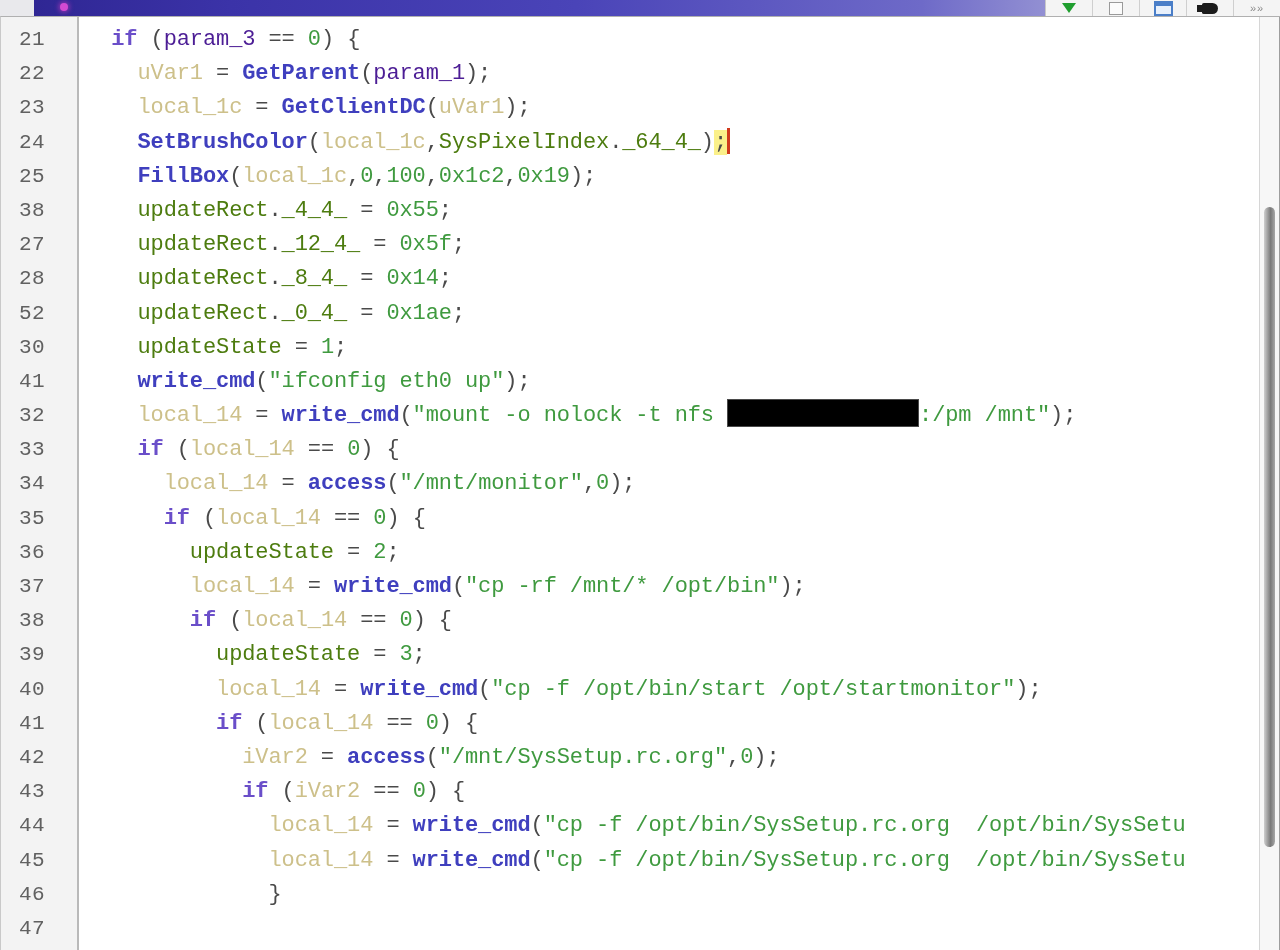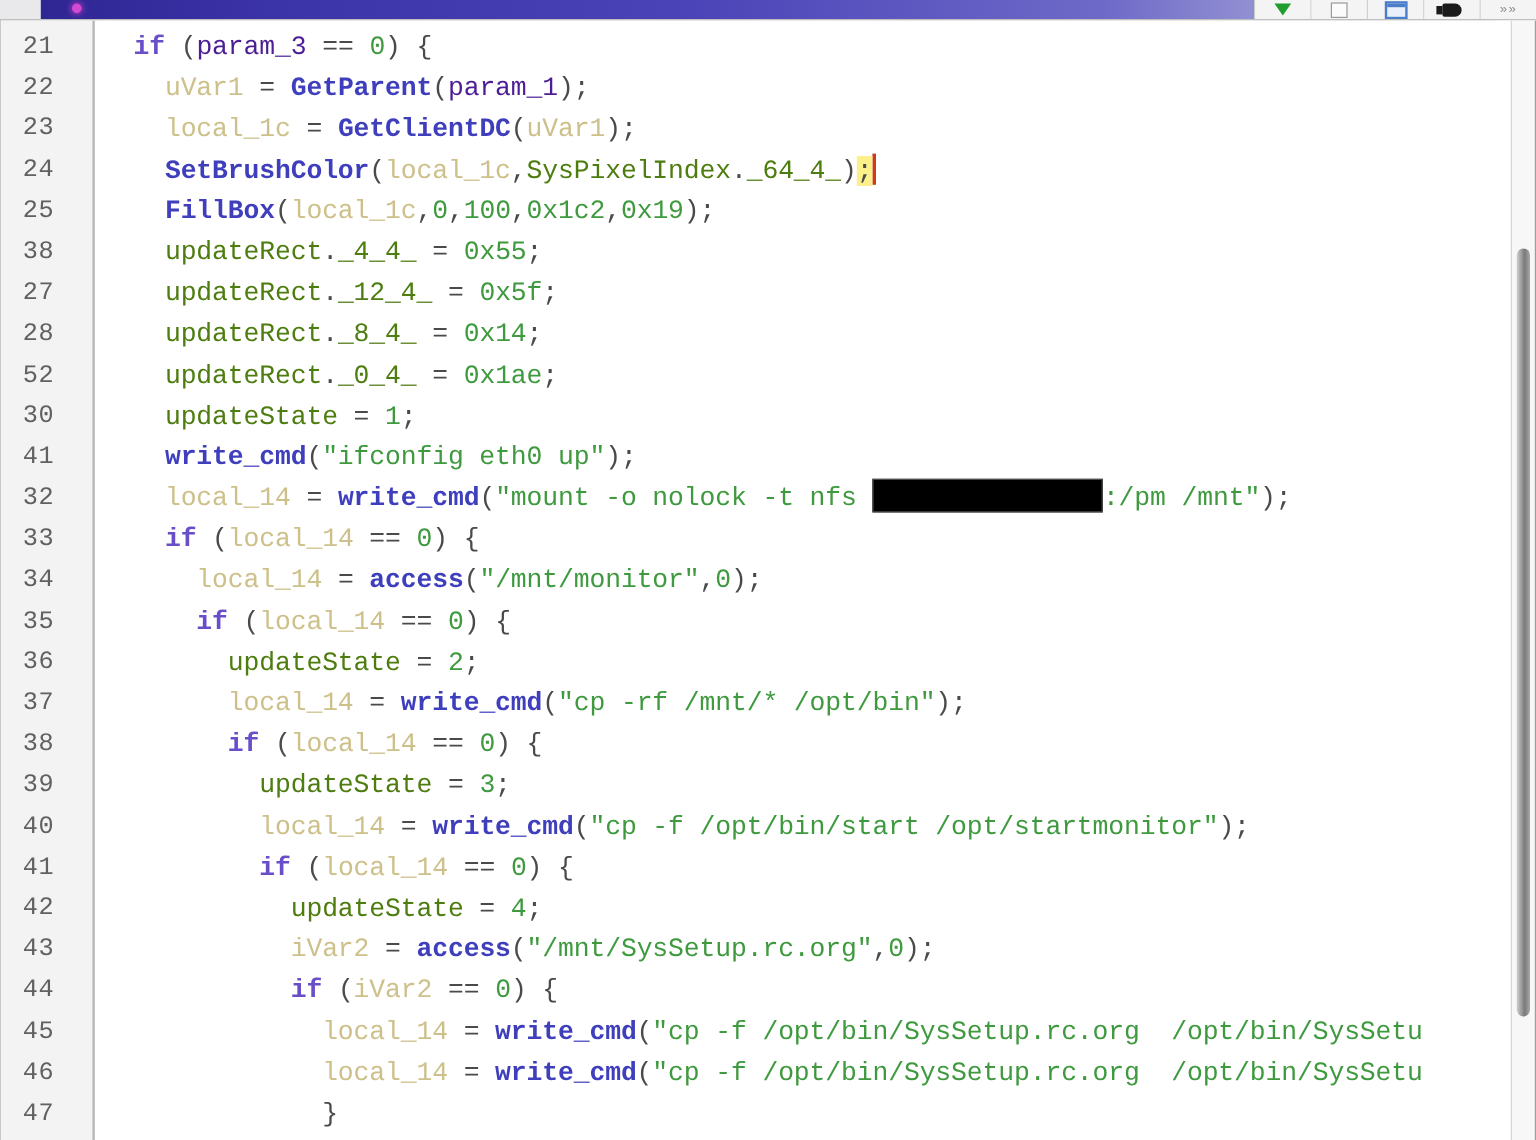--- a/index.html
+++ b/index.html
@@ -306,21 +306,20 @@
             <div class="codeline"><span>    </span><span class="t-var">local_14</span><span class="t-plain"> </span><span class="t-punct">=</span><span class="t-plain"> </span><span class="t-func">write_cmd</span><span class="t-punct">(</span><span class="t-str">"mount -o nolock -t nfs </span><span class="redaction" style="width: 192px; background: rgb(0, 0, 0);"></span><span class="t-str">:/pm /mnt"</span><span class="t-punct">);</span></div>
             <div class="codeline"><span>    </span><span class="t-kw">if</span><span class="t-plain"> </span><span class="t-punct">(</span><span class="t-var">local_14</span><span class="t-plain"> </span><span class="t-punct">==</span><span class="t-plain"> </span><span class="t-num">0</span><span class="t-punct">) {</span></div>
             <div class="codeline"><span>      </span><span class="t-var">local_14</span><span class="t-plain"> </span><span class="t-punct">=</span><span class="t-plain"> </span><span class="t-func">access</span><span class="t-punct">(</span><span class="t-str">"/mnt/monitor"</span><span class="t-punct">,</span><span class="t-num">0</span><span class="t-punct">);</span></div>
             <div class="codeline"><span>      </span><span class="t-kw">if</span><span class="t-plain"> </span><span class="t-punct">(</span><span class="t-var">local_14</span><span class="t-plain"> </span><span class="t-punct">==</span><span class="t-plain"> </span><span class="t-num">0</span><span class="t-punct">) {</span></div>
             <div class="codeline"><span>        </span><span class="t-global">updateState</span><span class="t-plain"> </span><span class="t-punct">=</span><span class="t-plain"> </span><span class="t-num">2</span><span class="t-punct">;</span></div>
             <div class="codeline"><span>        </span><span class="t-var">local_14</span><span class="t-plain"> </span><span class="t-punct">=</span><span class="t-plain"> </span><span class="t-func">write_cmd</span><span class="t-punct">(</span><span class="t-str">"cp -rf /mnt/* /opt/bin"</span><span class="t-punct">);</span></div>
             <div class="codeline"><span>        </span><span class="t-kw">if</span><span class="t-plain"> </span><span class="t-punct">(</span><span class="t-var">local_14</span><span class="t-plain"> </span><span class="t-punct">==</span><span class="t-plain"> </span><span class="t-num">0</span><span class="t-punct">) {</span></div>
             <div class="codeline"><span>          </span><span class="t-global">updateState</span><span class="t-plain"> </span><span class="t-punct">=</span><span class="t-plain"> </span><span class="t-num">3</span><span class="t-punct">;</span></div>
             <div class="codeline"><span>          </span><span class="t-var">local_14</span><span class="t-plain"> </span><span class="t-punct">=</span><span class="t-plain"> </span><span class="t-func">write_cmd</span><span class="t-punct">(</span><span class="t-str">"cp -f /opt/bin/start /opt/startmonitor"</span><span class="t-punct">);</span></div>
             <div class="codeline"><span>          </span><span class="t-kw">if</span><span class="t-plain"> </span><span class="t-punct">(</span><span class="t-var">local_14</span><span class="t-plain"> </span><span class="t-punct">==</span><span class="t-plain"> </span><span class="t-num">0</span><span class="t-punct">) {</span></div>
-            <div class="codeline"><span>            </span><span class="t-global">updateState</span><span class="t-plain"> </span><span class="t-punct">=</span><span class="t-plain"> </span><span class="t-num">4</span><span class="t-punct">;</span></div>
             <div class="codeline"><span>            </span><span class="t-var">iVar2</span><span class="t-plain"> </span><span class="t-punct">=</span><span class="t-plain"> </span><span class="t-func">access</span><span class="t-punct">(</span><span class="t-str">"/mnt/SysSetup.rc.org"</span><span class="t-punct">,</span><span class="t-num">0</span><span class="t-punct">);</span></div>
             <div class="codeline"><span>            </span><span class="t-kw">if</span><span class="t-plain"> </span><span class="t-punct">(</span><span class="t-var">iVar2</span><span class="t-plain"> </span><span class="t-punct">==</span><span class="t-plain"> </span><span class="t-num">0</span><span class="t-punct">) {</span></div>
             <div class="codeline"><span>              </span><span class="t-var">local_14</span><span class="t-plain"> </span><span class="t-punct">=</span><span class="t-plain"> </span><span class="t-func">write_cmd</span><span class="t-punct">(</span><span class="t-str">"cp -f /opt/bin/SysSetup.rc.org  /opt/bin/SysSetu</span></div>
             <div class="codeline"><span>              </span><span class="t-var">local_14</span><span class="t-plain"> </span><span class="t-punct">=</span><span class="t-plain"> </span><span class="t-func">write_cmd</span><span class="t-punct">(</span><span class="t-str">"cp -f /opt/bin/SysSetup.rc.org  /opt/bin/SysSetu</span></div>
             <div class="codeline"><span>              </span><span class="t-punct">}</span></div>
           </div>
       </div>
 
       <div class="code-fade-right"></div>
 

